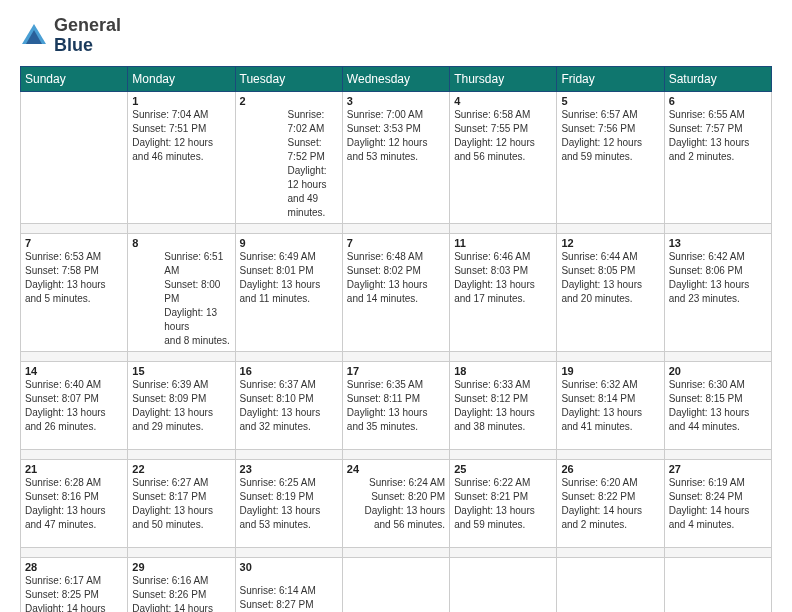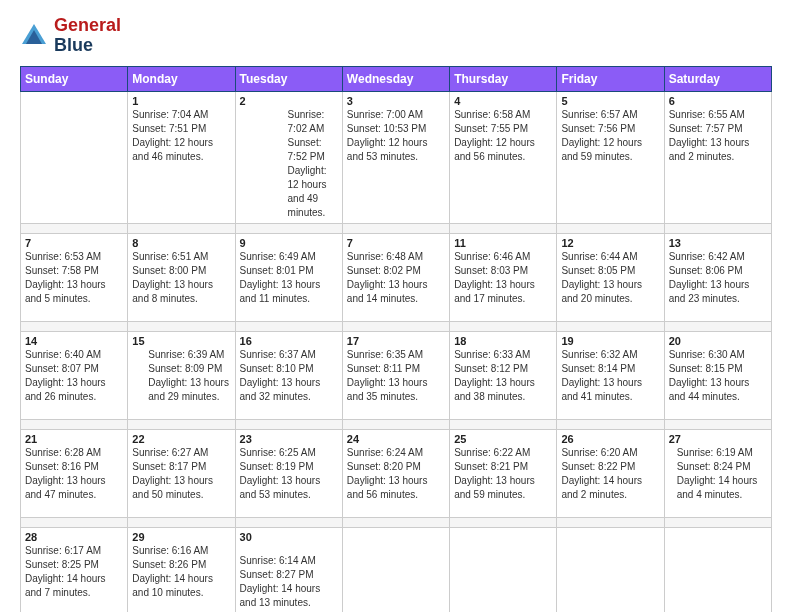--- a/index.html
+++ b/index.html
@@ -28,21 +28,21 @@
       align-items: center;
       gap: 6px;
     }
     .logo-text {
       font-size: 18px;
       font-weight: bold;
       color: #1a3a5c;
       line-height: 1.1;
     }
     .logo-text span {
-      color: #b91c1c;
+      color: #404040;
     }
     .logo-icon {
       width: 28px;
       height: 28px;
     }
     .title-block {
       text-align: right;
     }
     .month-title {
       font-size: 32px;
@@ -56,24 +56,24 @@
       margin-top: 2px;
     }
     .calendar {
       flex: 1;
       border: 1px solid #ccc;
       border-collapse: collapse;
       width: 100%;
       table-layout: fixed;
     }
     .calendar th {
-      background: #8b5cf6;
+      background: #0f766e;
       color: #fff;
       font-size: 12px;
-      font-weight: bold;
+      font-weight: normal;
       padding: 5px 4px;
       text-align: left;
       border: 1px solid #1a4a7a;
     }
     .calendar td {
       border: 1px solid #ccc;
       vertical-align: top;
       padding: 3px 4px;
       font-size: 9.5px;
       color: #333;
@@ -146,21 +146,21 @@
           <td>
             <span class="day-num">2</span>
             <div class="day-info" style="white-space: pre-line; margin-left: 48px;">Sunrise: 7:02 AM
 Sunset: 7:52 PM
 Daylight: 12 hours
 and 49 minutes.</div>
           </td>
           <td>
             <span class="day-num">3</span>
             <div class="day-info" style="white-space: pre-line;">Sunrise: 7:00 AM
-Sunset: 10:53 PM
+Sunset: 3:53 PM
 Daylight: 12 hours
 and 53 minutes.</div>
           </td>
           <td>
             <span class="day-num">4</span>
             <div class="day-info" style="white-space: pre-line;">Sunrise: 6:58 AM
 Sunset: 7:55 PM
 Daylight: 12 hours
 and 56 minutes.</div>
           </td>
@@ -191,21 +191,21 @@
         <tr class="week-row">
           <td>
             <span class="day-num">7</span>
             <div class="day-info" style="white-space: pre-line;">Sunrise: 6:53 AM
 Sunset: 7:58 PM
 Daylight: 13 hours
 and 5 minutes.</div>
           </td>
           <td>
             <span class="day-num">8</span>
-            <div class="day-info" style="white-space: pre-line;">Sunrise: 6:51 AM
+            <div class="day-info" style="white-space: pre-line; margin-left: 32px;">Sunrise: 6:51 AM
 Sunset: 8:00 PM
 Daylight: 13 hours
 and 8 minutes.</div>
           </td>
           <td>
             <span class="day-num">9</span>
             <div class="day-info" style="white-space: pre-line;">Sunrise: 6:49 AM
 Sunset: 8:01 PM
 Daylight: 13 hours
 and 11 minutes.</div>
@@ -251,21 +251,21 @@
         <tr class="week-row">
           <td>
             <span class="day-num">14</span>
             <div class="day-info" style="white-space: pre-line;">Sunrise: 6:40 AM
 Sunset: 8:07 PM
 Daylight: 13 hours
 and 26 minutes.</div>
           </td>
           <td>
             <span class="day-num">15</span>
-            <div class="day-info" style="white-space: pre-line; margin-left: 16px;">Sunrise: 6:39 AM
+            <div class="day-info" style="white-space: pre-line;">Sunrise: 6:39 AM
 Sunset: 8:09 PM
 Daylight: 13 hours
 and 29 minutes.</div>
           </td>
           <td>
             <span class="day-num">16</span>
             <div class="day-info" style="white-space: pre-line;">Sunrise: 6:37 AM
 Sunset: 8:10 PM
 Daylight: 13 hours
 and 32 minutes.</div>
@@ -325,42 +325,42 @@
           </td>
           <td>
             <span class="day-num">23</span>
             <div class="day-info" style="white-space: pre-line;">Sunrise: 6:25 AM
 Sunset: 8:19 PM
 Daylight: 13 hours
 and 53 minutes.</div>
           </td>
           <td>
             <span class="day-num">24</span>
-            <div class="day-info" style="white-space: pre-line;">Sunrise: 6:24 AM
+            <div class="day-info" style="white-space: pre-line; text-align: right;">Sunrise: 6:24 AM
 Sunset: 8:20 PM
 Daylight: 13 hours
 and 56 minutes.</div>
           </td>
           <td>
             <span class="day-num">25</span>
             <div class="day-info" style="white-space: pre-line;">Sunrise: 6:22 AM
 Sunset: 8:21 PM
 Daylight: 13 hours
 and 59 minutes.</div>
           </td>
           <td>
             <span class="day-num">26</span>
             <div class="day-info" style="white-space: pre-line;">Sunrise: 6:20 AM
 Sunset: 8:22 PM
 Daylight: 14 hours
 and 2 minutes.</div>
           </td>
           <td>
             <span class="day-num">27</span>
-            <div class="day-info" style="white-space: pre-line; margin-left: 8px;">Sunrise: 6:19 AM
+            <div class="day-info" style="white-space: pre-line;">Sunrise: 6:19 AM
 Sunset: 8:24 PM
 Daylight: 14 hours
 and 4 minutes.</div>
           </td>
         </tr>
         <tr class="empty-row">
           <td></td>
           <td></td>
           <td></td>
           <td></td>

